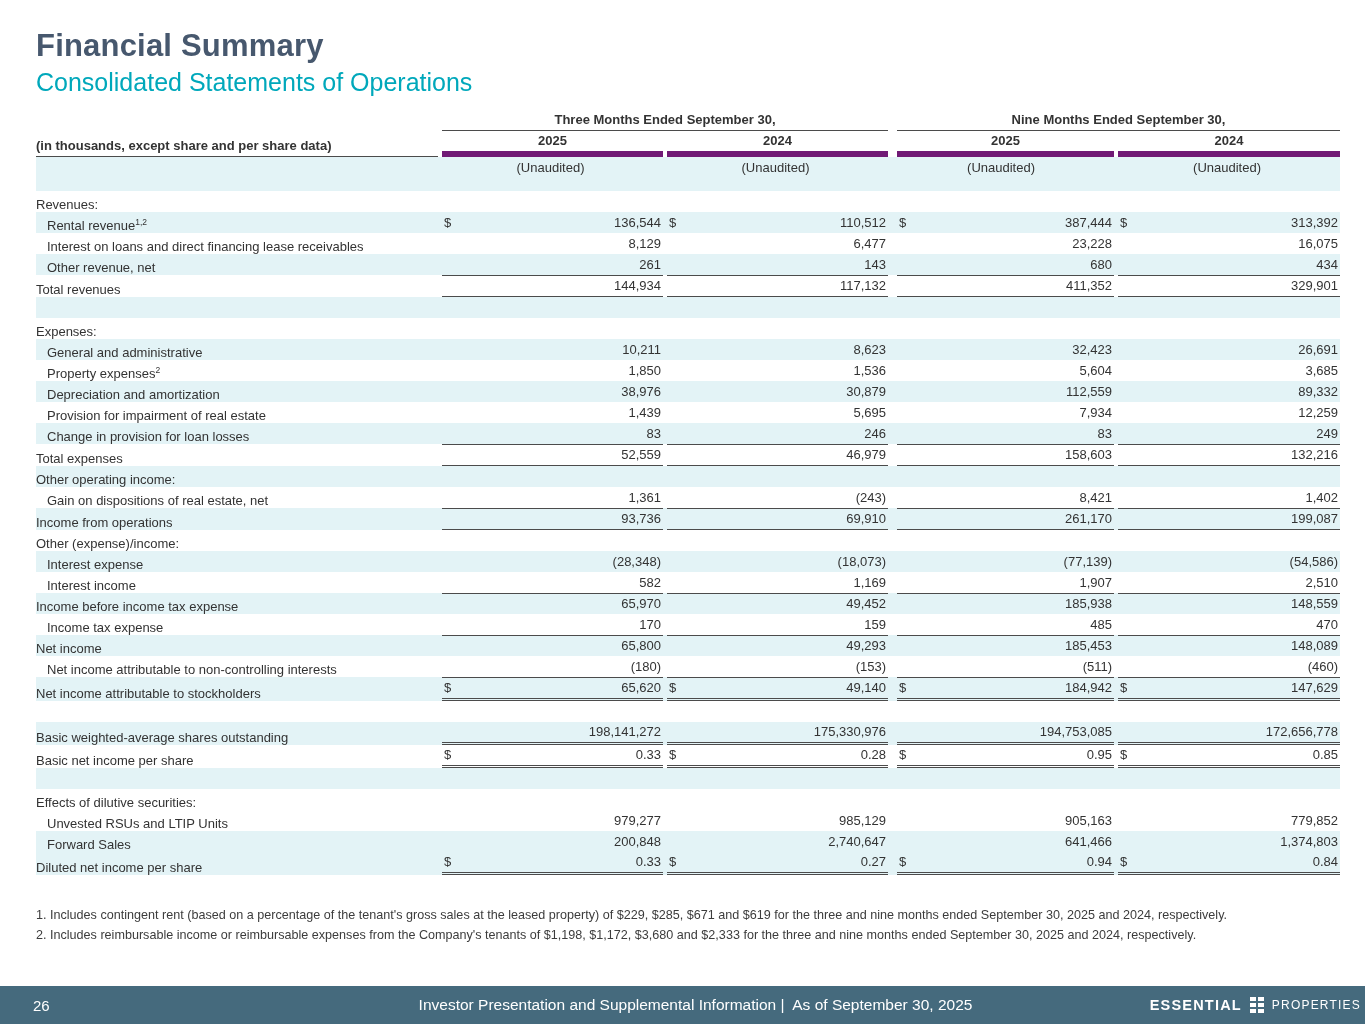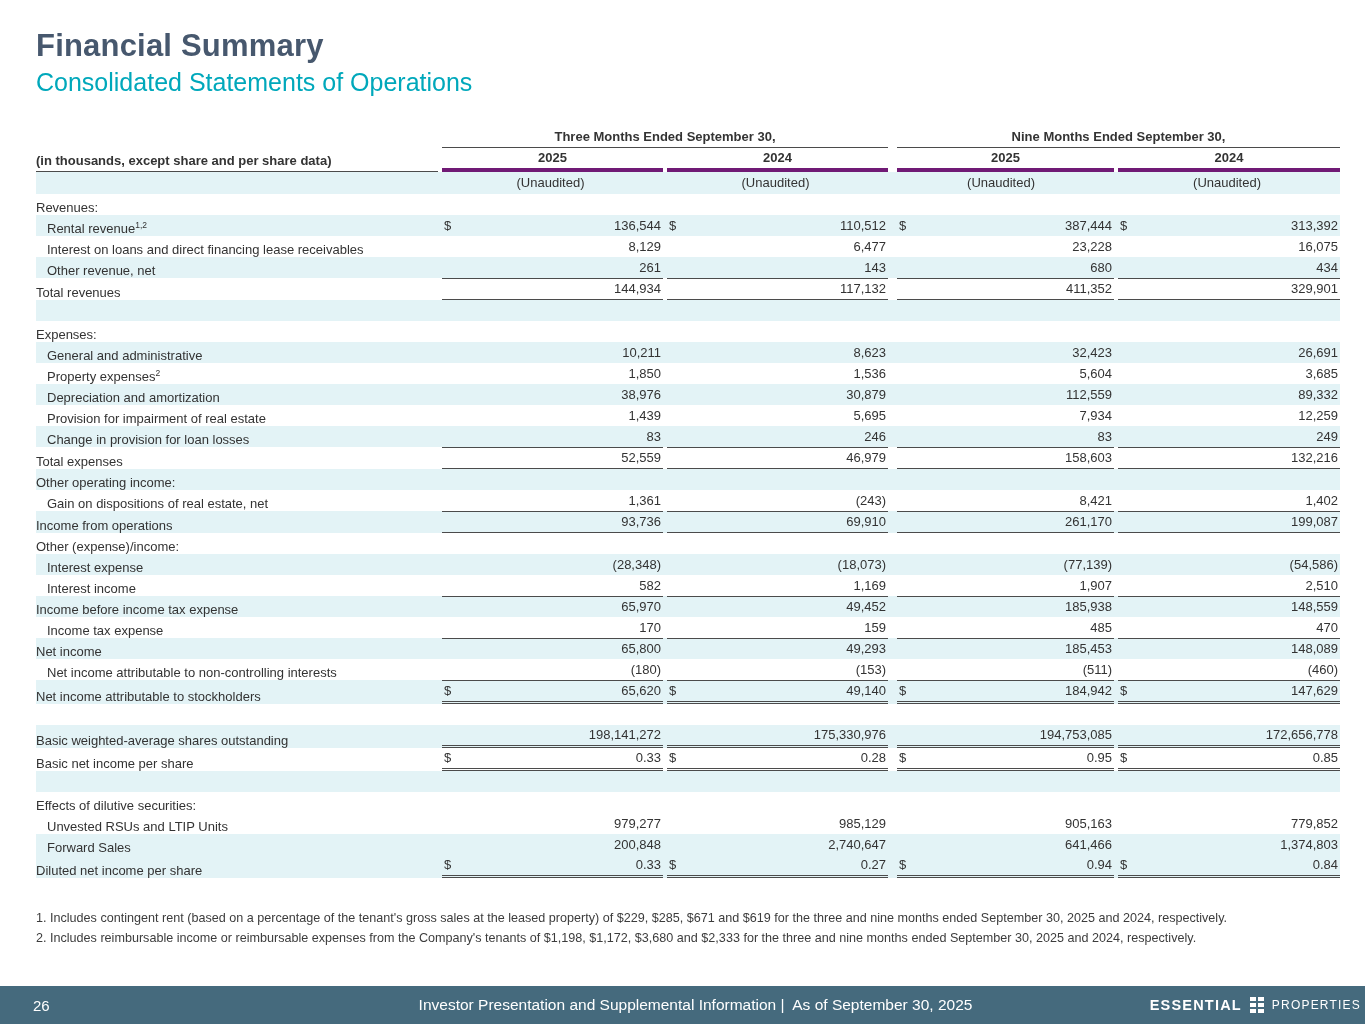--- a/index.html
+++ b/index.html
@@ -10,26 +10,26 @@
   }
   .content{padding:28px 25px 0 36px;}
   .title{font-size:31px;font-weight:bold;color:#47586e;letter-spacing:.2px;}
   .subtitle{font-size:25px;color:#00a8bb;margin-top:4px;}
 
   table.fin{border-collapse:collapse;table-layout:fixed;width:1304px;margin-top:13px;font-size:13px;color:#333;}
   table.fin th,table.fin td{padding:0;vertical-align:bottom;font-weight:normal;}
   table.fin tr{height:21px;}
   tr.stripe{background:#e3f3f6;}
 
-  .gin{margin-left:4px;border-bottom:1px solid #4b4b4b;text-align:center;font-weight:bold;padding:2px 0 3px;margin-top:17px;}
+  .gin{margin-left:4px;border-bottom:1px solid #4b4b4b;text-align:center;font-weight:bold;padding:2px 0 3px;}
   .gin.g2{margin-left:9px;}
-  .yin{margin-left:4px;border-bottom:4px solid #701a75;font-weight:bold;padding:2px 0 3px;}
+  .yin{margin-left:4px;border-bottom:6px solid #701a75;font-weight:bold;padding:2px 0 3px;}
   .yin.c3{margin-left:9px;}
   .rowhdr{border-bottom:1px solid #4b4b4b;text-align:left;font-weight:bold;padding:2px 0 3px;}
-  .uin{text-align:center;padding:3px 0 4px;}
+  .uin{text-align:center;padding:3px 0 16px;}
 
   td.lbl{text-align:left;padding:2px 0 3px 0;}
   td.lbl.indent{padding-left:11px;}
   .bold{font-weight:bold;}
   sup{font-size:8.5px;vertical-align:super;line-height:0;}
 
   .cellin{margin-left:4px;padding:2px 2px 3px 2px;text-align:right;min-height:15px;}
   .cellin.c2s{margin-left:9px;}
   .cellin.bt{border-top:1px solid #4b4b4b;}
   .cellin.bb{border-bottom:1px solid #4b4b4b;}

